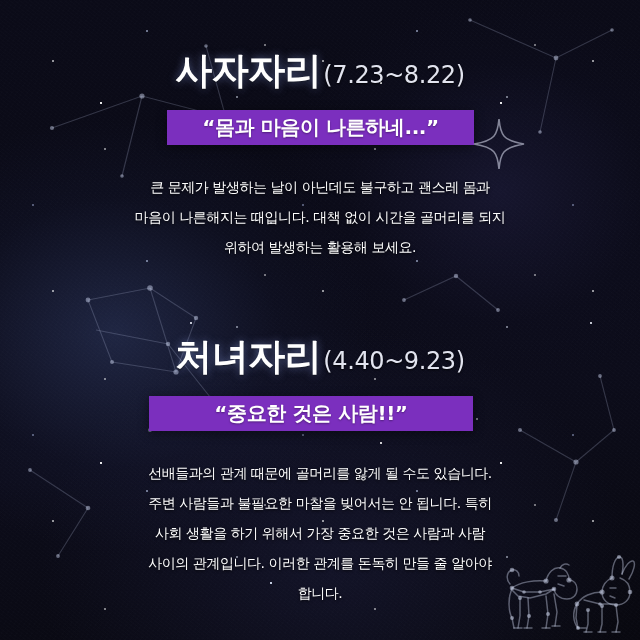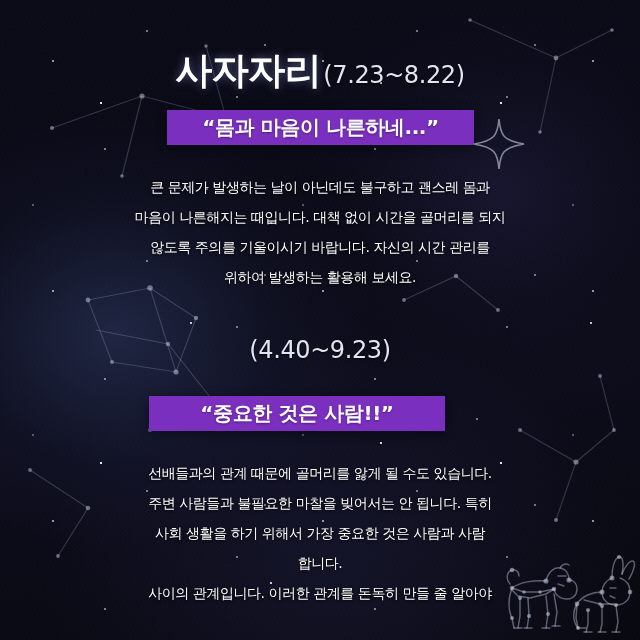--- a/index.html
+++ b/index.html
@@ -236,40 +236,40 @@
       </div>
     </div>
 
     <div class="quote-banner" style="left:167px; top:110px; width:307px; height:35px;">
       <span>“몸과 마음이 나른하네...”</span>
     </div>
 
     <div class="body-text" style="top:172px;">
       <span class="ln">큰 문제가 발생하는 날이 아닌데도 불구하고 괜스레 몸과</span>
       <span class="ln">마음이 나른해지는 때입니다. 대책 없이 시간을 골머리를 되지</span>
-      <span class="ln">않도록 주의를 기울이시기 바랍니다. 자신의 시간 관리를</span>
       <span class="ln">위하여 발생하는 활용해 보세요.</span>
     </div>
 
     <div class="section" style="top:338px;">
       <div class="sign-heading">
+        <span class="sign-name">처녀자리</span>
         <span class="sign-dates">(4.40~9.23)</span>
       </div>
     </div>
 
-    <div class="quote-banner" style="left:149px; top:396px; width:296px; height:35px;">
+    <div class="quote-banner" style="left:149px; top:396px; width:324px; height:35px;">
       <span>“중요한 것은 사람!!”</span>
     </div>
 
     <div class="body-text" style="top:458px;">
       <span class="ln">선배들과의 관계 때문에 골머리를 앓게 될 수도 있습니다.</span>
       <span class="ln">주변 사람들과 불필요한 마찰을 빚어서는 안 됩니다. 특히</span>
       <span class="ln">사회 생활을 하기 위해서 가장 중요한 것은 사람과 사람</span>
+      <span class="ln">사이의 관계입니다. 이러한 관계를 돈독히 만들 줄 알아야</span>
       <span class="ln">합니다.</span>
-      <span class="ln">사이의 관계입니다. 이러한 관계를 돈독히 만들 줄 알아야</span>
     </div>
 
     <svg class="sparkle" style="left:470px; top:115px;" width="58" height="58" viewBox="0 0 58 58">
       <path d="M29 4 C30.5 20 33 25.5 54 29 C33 32.5 30.5 38 29 54 C27.5 38 25 32.5 4 29 C25 25.5 27.5 20 29 4 Z" fill="none" stroke="rgba(225,230,248,0.55)" stroke-width="1.6"></path>
     </svg>
 
     <svg class="zodiac-figures" viewBox="0 0 136 86">
       <g fill="none" stroke="rgba(205,212,235,0.42)" stroke-width="1.5" stroke-linecap="round" stroke-linejoin="round">
 
         <g>

